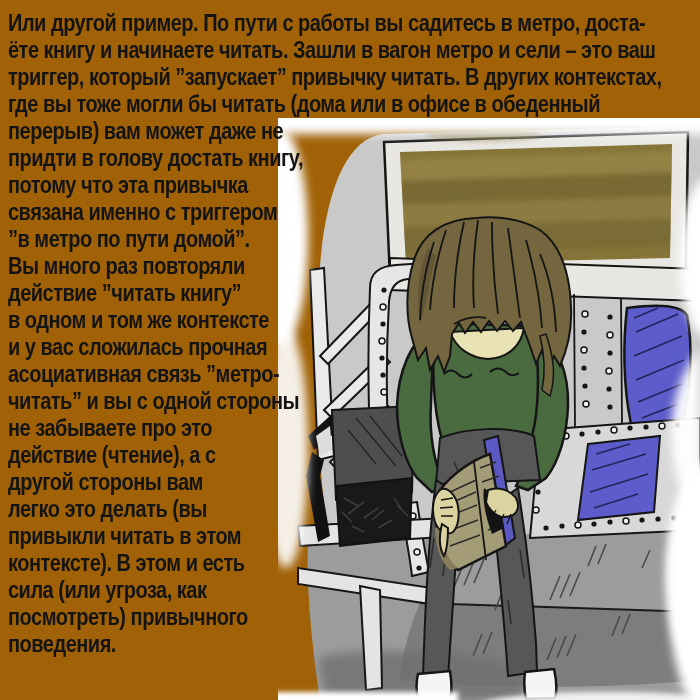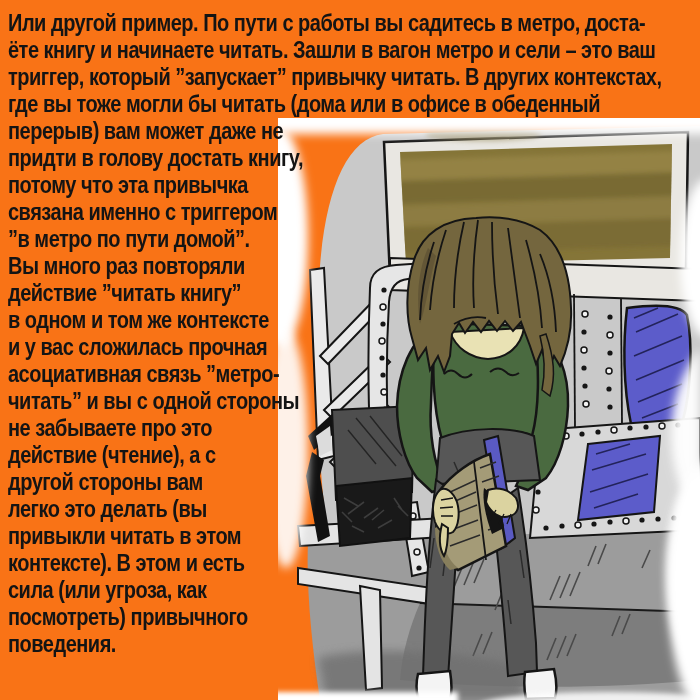--- a/index.html
+++ b/index.html
@@ -1,16 +1,16 @@
 <!DOCTYPE html>
 <html><head>
 <meta charset="utf-8">
 <style>
   html,body{margin:0;padding:0;background:#ffffff;}
-  .page{position:relative;width:700px;height:700px;overflow:hidden;background:#f97316;
+  .page{position:relative;width:700px;height:700px;overflow:hidden;background:#a16207;
         font-family:"Liberation Sans",sans-serif;}
   .text-layer{position:absolute;inset:0;z-index:2;}
   .text-line{position:absolute;left:8px;white-space:nowrap;font-weight:700;
              font-size:20px;letter-spacing:-0.5px;color:#141414;
              transform:scaleY(1.15);transform-origin:0 0;}
   .illu{position:absolute;left:278px;top:118px;z-index:1;}
 </style>
 </head>
 <body>
 

